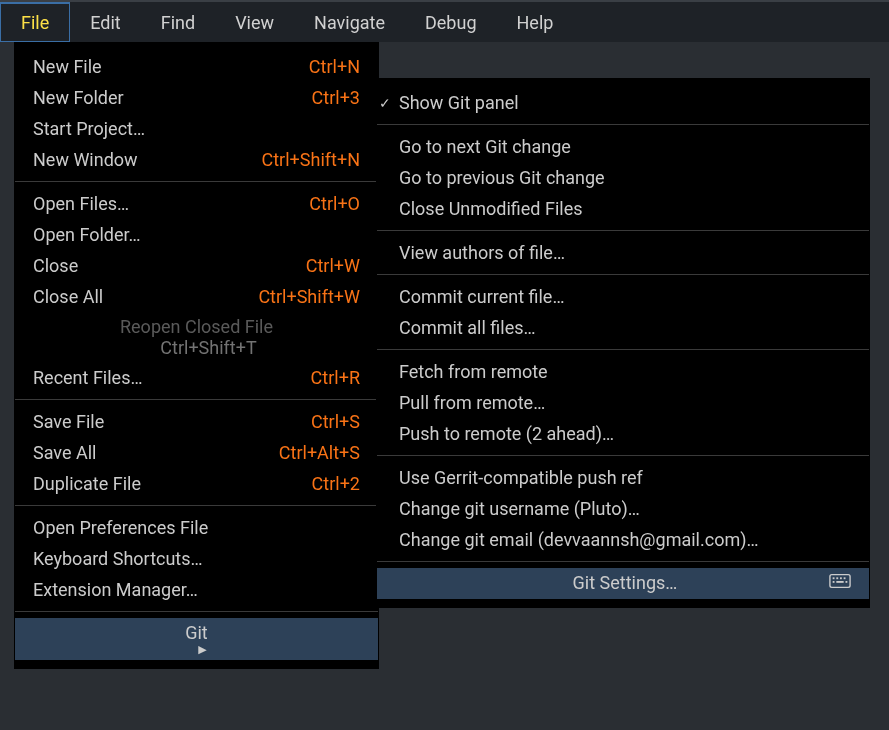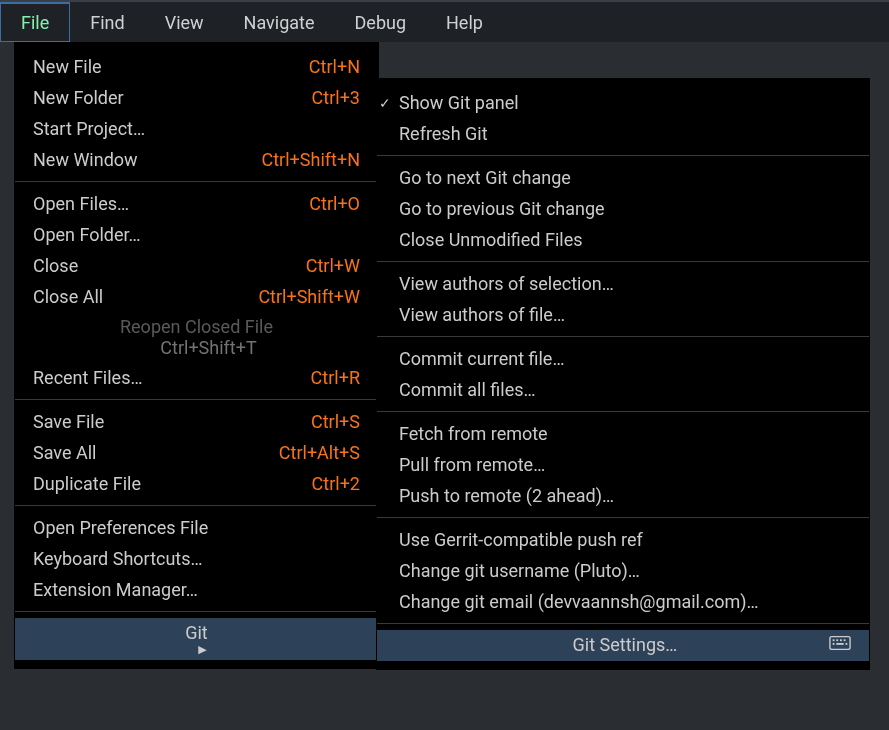--- a/index.html
+++ b/index.html
@@ -24,21 +24,21 @@
       color: #d1d1d1;
       cursor: pointer;
       height: 100%;
       display: flex;
       align-items: center;
     }
     .menubar-item.active {
       background: #1e2227;
       border: 1px solid #3a6ea5;
       border-top: 2px solid #3a6ea5;
-      color: #86efac;
+      color: #fde047;
     }
     .main-area {
       position: relative;
       background: #2a2e33;
       height: calc(100% - 42px);
     }
     .dropdown-menu {
       position: absolute;
       background: #000000;
       border: 1px solid #000;
@@ -111,20 +111,23 @@
     }
   </style>
 </head>
 <body>
 
 <div class="menubar">
   <div class="menubar-item active">
       <span>File</span>
     </div>
   <div class="menubar-item">
+      <span>Edit</span>
+    </div>
+  <div class="menubar-item">
       <span>Find</span>
     </div>
   <div class="menubar-item">
       <span>View</span>
     </div>
   <div class="menubar-item">
       <span>Navigate</span>
     </div>
   <div class="menubar-item">
       <span>Debug</span>
@@ -202,37 +205,31 @@
       <div class="menu-item highlighted">
         <span class="menu-item-label">Git</span>
         <span class="submenu-arrow">▶</span>
       </div>
     </div>
   <div class="dropdown-menu git-submenu" id="git-submenu">
       <div class="menu-item">
         <span class="check-mark">✓</span>
         <span class="menu-item-label">Show Git panel</span>
       </div>
-      <div class="menu-item">
-        <span class="menu-item-label">Refresh Git</span>
-      </div>
       <div class="menu-separator"></div>
       <div class="menu-item">
         <span class="menu-item-label">Go to next Git change</span>
       </div>
       <div class="menu-item">
         <span class="menu-item-label">Go to previous Git change</span>
       </div>
       <div class="menu-item">
         <span class="menu-item-label">Close Unmodified Files</span>
       </div>
       <div class="menu-separator"></div>
-      <div class="menu-item">
-        <span class="menu-item-label">View authors of selection…</span>
-      </div>
       <div class="menu-item">
         <span class="menu-item-label">View authors of file…</span>
       </div>
       <div class="menu-separator"></div>
       <div class="menu-item">
         <span class="menu-item-label">Commit current file…</span>
       </div>
       <div class="menu-item">
         <span class="menu-item-label">Commit all files…</span>
       </div>

